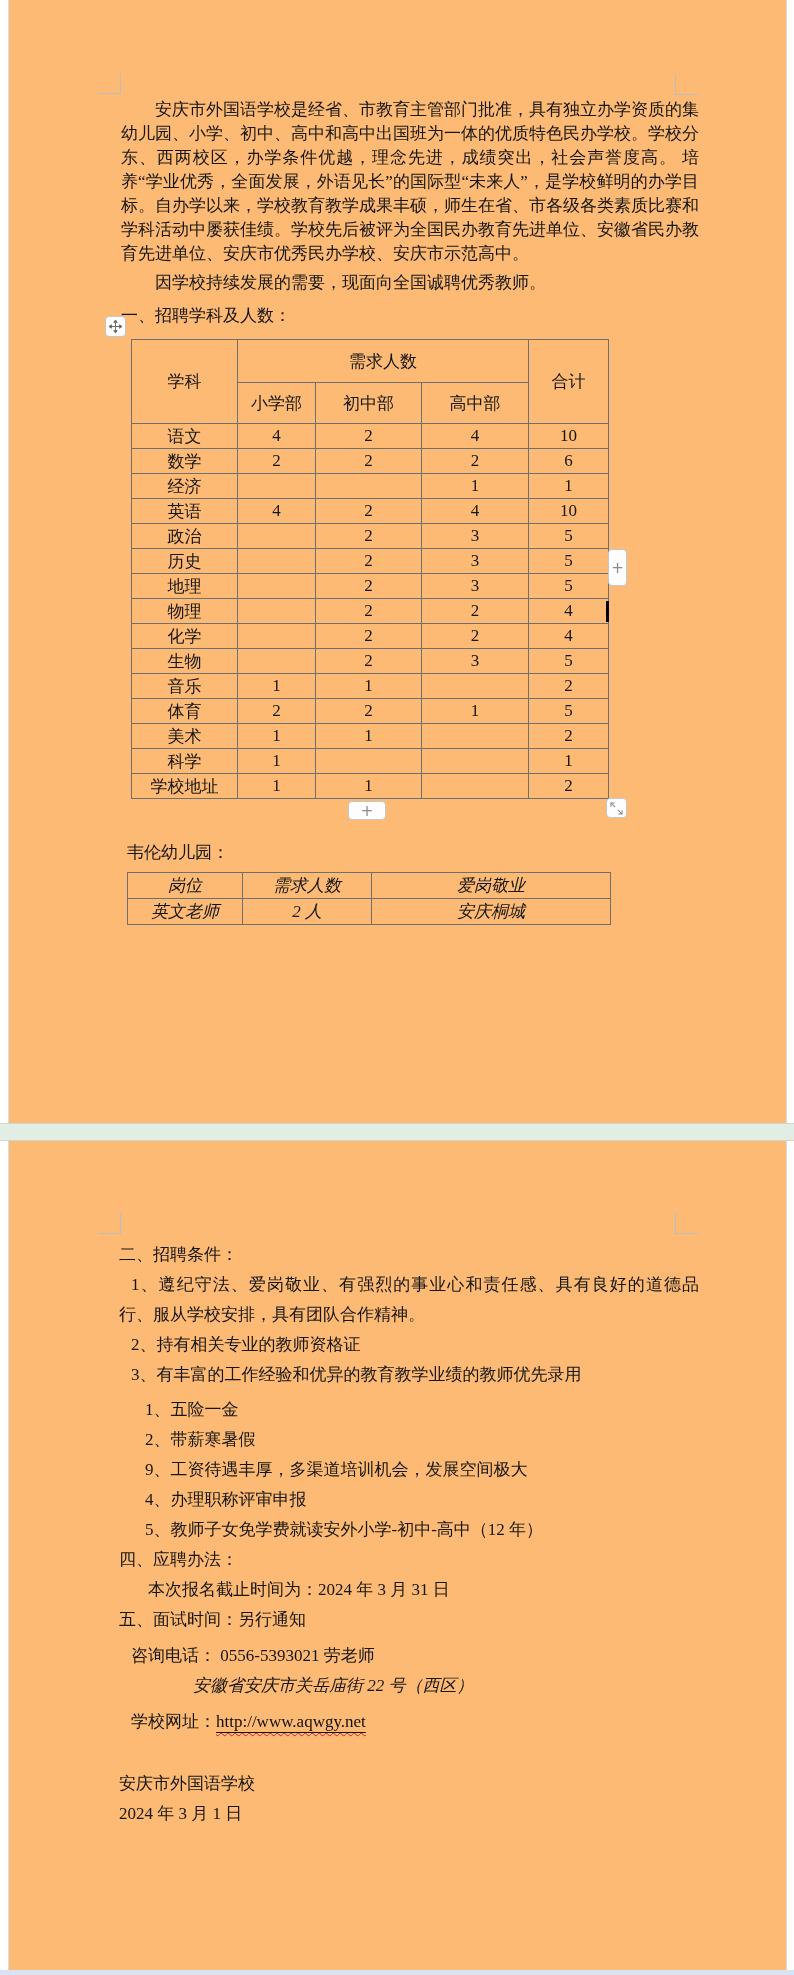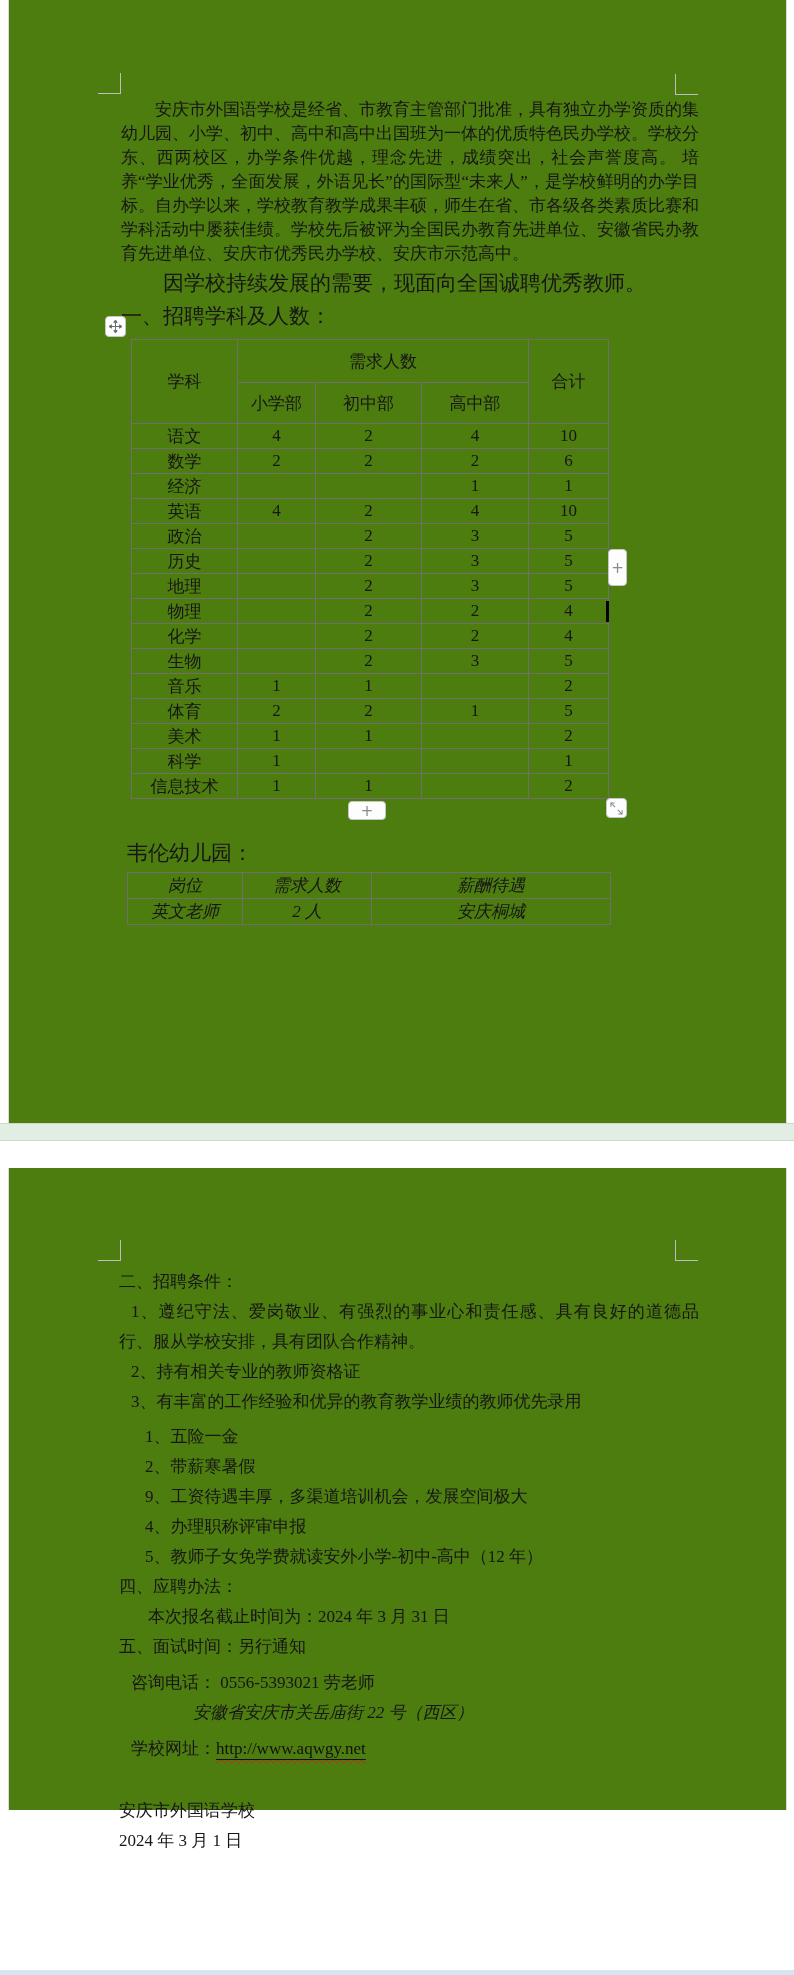--- a/index.html
+++ b/index.html
@@ -1,33 +1,33 @@
 <!DOCTYPE html>
 <html><head>
 <meta charset="utf-8">
 <style>
   * { margin:0; padding:0; box-sizing:border-box; }
   html,body { width:794px; height:1975px; background:#ffffff; overflow:hidden;
               font-family:"Liberation Serif","DejaVu Serif",serif; color:#161616; }
   .stage { position:relative; width:794px; height:1975px; }
 
-  .page { position:absolute; left:8px; width:779px; background:#4d7c0f;
+  .page { position:absolute; left:8px; width:779px; background:#fdba74;
           border-left:1px solid #dadada; border-right:1px solid #dadada; }
   #page-1 { top:0; height:1123px; }
-  #page-2 { top:1168px; height:642px; }
+  #page-2 { top:1141px; height:834px; }
   .page-gap { position:absolute; left:0; top:1123px; width:794px; height:18px;
               background:#e2eee4; border-top:1px solid #cfd6cf; border-bottom:1px solid #cfd6cf; }
   .bottom-strip { position:absolute; left:0; bottom:0; width:794px; height:5px; background:#d8e4f1; }
 
   .corner-mark { position:absolute; width:23px; height:21px; }
   .corner-mark.tl { border-right:1px solid #b9bec4; border-bottom:1px solid #b9bec4; }
   .corner-mark.tr { border-left:1px solid #b9bec4; border-bottom:1px solid #b9bec4; }
 
   .abs { position:absolute; }
-  .txt { font-size:21px; line-height:24px; }
+  .txt { font-size:17px; line-height:24px; }
 
   
   .intro { left:112px; top:98px; width:578px; text-align:justify; text-indent:2em;
            font-size:17px; line-height:24px; }
   .recruit-line { left:112px; top:271px; width:578px; text-indent:2em; }
   .h-subjects { left:112px; top:304px; }
 
   table { border-collapse:collapse; table-layout:fixed; font-size:17px; }
   td,th { border:1px solid #6f6f6f; text-align:center; vertical-align:middle;
           font-weight:normal; padding:0 2px; overflow:hidden; }
@@ -207,21 +207,21 @@
             <td>2</td>
           </tr>
           <tr>
             <td>科学</td>
             <td>1</td>
             <td></td>
             <td></td>
             <td>1</td>
           </tr>
           <tr>
-            <td>信息技术</td>
+            <td>学校地址</td>
             <td>1</td>
             <td>1</td>
             <td></td>
             <td>2</td>
           </tr>
         </tbody>
     </table>
 
     <div class="widget" id="add-col-btn">+</div>
     <div id="text-caret"></div>
@@ -242,21 +242,21 @@
     <table class="abs" id="kg-table">
       <colgroup>
           <col style="width:115px">
           <col style="width:129px">
           <col style="width:239px">
         </colgroup>
       <thead>
         <tr>
           <th>岗位</th>
           <th>需求人数</th>
-          <th>薪酬待遇</th>
+          <th>爱岗敬业</th>
         </tr>
       </thead>
       <tbody>
           <tr>
             <td>英文老师</td>
             <td>2 人</td>
             <td>安庆桐城</td>
           </tr>
         </tbody>
     </table>

